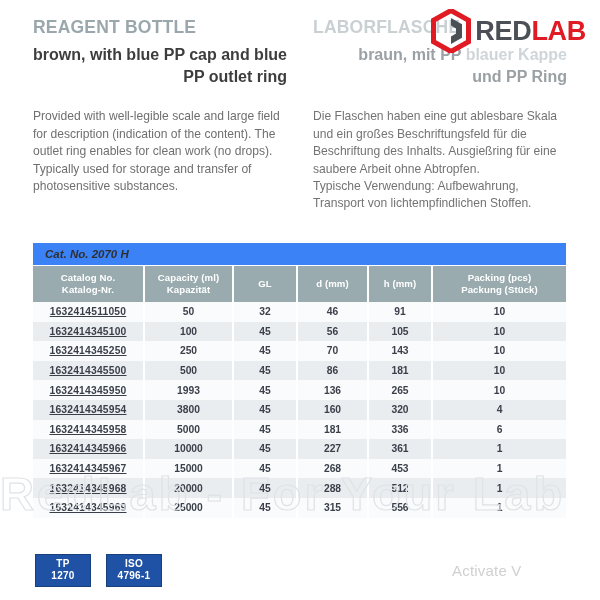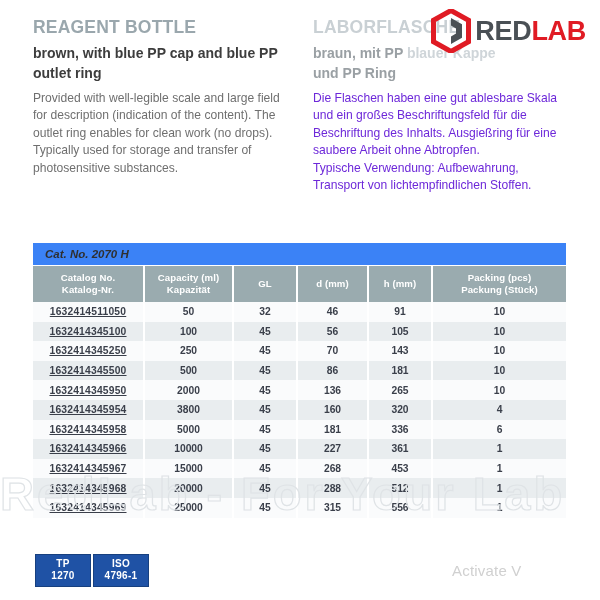--- a/index.html
+++ b/index.html
@@ -59,40 +59,41 @@
     font-weight: 700;
     letter-spacing: 0.2px;
     color: #9aa7ad;
     margin: 0 0 7px 0;
     line-height: 1.1;
     white-space: nowrap;
   }
   .col.de .title { color: #c9d0d4; }
 
   .subtitle {
-    font-size: 14px;
+    font-size: 16px;
     font-weight: 700;
     color: #3d3d3d;
     line-height: 1.38;
-    margin: 0 0 7px 0;
+    margin: 0 0 20px 0;
+    text-align: right;
   }
   .col.de .subtitle {
     color: #9aa0a4;
     font-weight: 600;
   }
   .col.de .subtitle .dim { color: #cfd5d9; }
 
   .body-text {
     font-size: 12.1px;
     line-height: 1.44;
     color: #6f6f6f;
     margin: 0;
     white-space: pre-line;
   }
-  .col.de .body-text { color: #6d28d9; }
+  .col.de .body-text { color: #737373; }
 
   
   #logo {
     position: absolute;
     right: 14px;
     top: 9px;
     display: flex;
     align-items: center;
     gap: 4px;
     z-index: 6;
@@ -162,21 +163,21 @@
   tbody td:last-child { border-right: none; }
   tbody tr:nth-child(odd)  { background: #fafbfc; }
   tbody tr:nth-child(even) { background: #e9edef; }
 
   
   #badges {
     position: absolute;
     left: 35px;
     top: 554px;
     display: flex;
-    gap: 2px;
+    gap: 15px;
     z-index: 4;
   }
   .badge {
     background: #1f52a5;
     border: 1.5px solid #17407f;
     color: #ffffff;
     font-size: 10px;
     font-weight: 700;
     text-align: center;
     line-height: 1.22;
@@ -283,21 +284,21 @@
           <tr>
             <td>1632414345500</td>
             <td>500</td>
             <td>45</td>
             <td>86</td>
             <td>181</td>
             <td>10</td>
           </tr>
           <tr>
             <td>1632414345950</td>
-            <td>2000</td>
+            <td>1993</td>
             <td>45</td>
             <td>136</td>
             <td>265</td>
             <td>10</td>
           </tr>
           <tr>
             <td>1632414345954</td>
             <td>3800</td>
             <td>45</td>
             <td>160</td>

